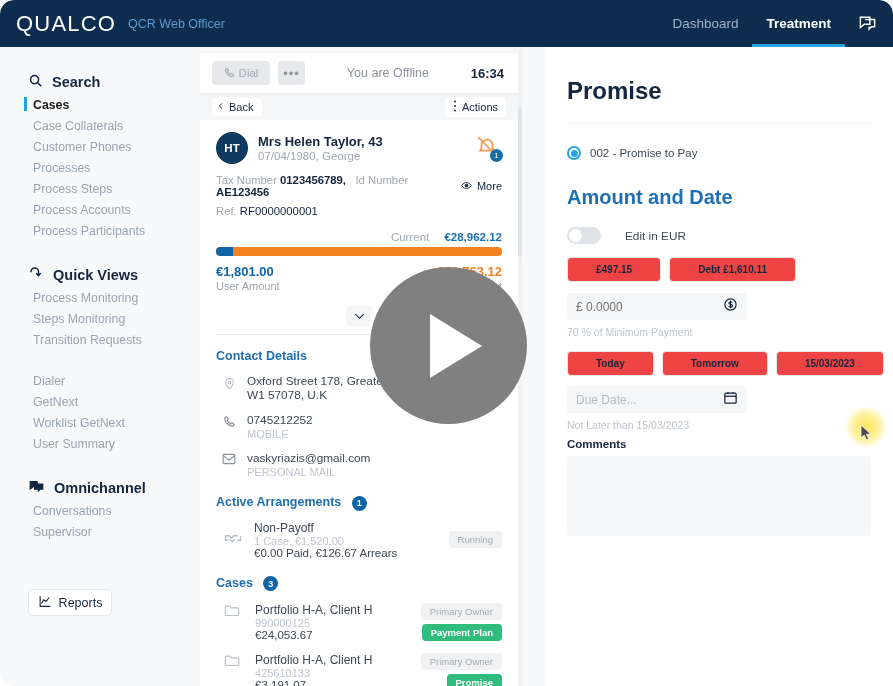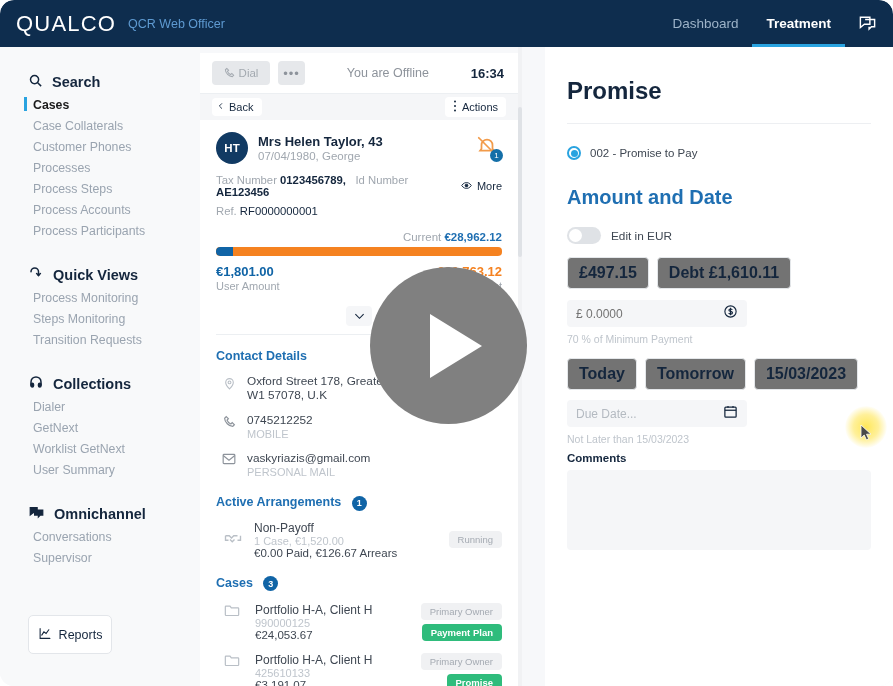--- a/index.html
+++ b/index.html
@@ -71,21 +71,21 @@
   }
   .side-link.active {
     color: #1a1a1a; font-weight: bold;
   }
   .side-link.active::before {
     content: ""; position: absolute; left: 24px; top: 2px;
     width: 3px; height: 14px; background: #29a3e0;
   }
   .side-gap { height: 20px; }
   .reports-btn {
-    margin: 6px 0 0 28px; width: 84px; height: 39px;
+    margin: 6px 0 0 28px; width: 84px; height: 27px;
     border: 1px solid #e3e6ea; border-radius: 5px; background: #fff;
     display: flex; align-items: center; justify-content: center; gap: 7px;
     color: #14263d; font-size: 12.5px;
   }
 
   
   .mid {
     position: absolute; top: 53px; left: 200px; width: 318px; height: 639px;
     background: #ffffff;
     overflow: hidden;
@@ -142,21 +142,21 @@
   }
 
   .idline { margin-top: 10px; display: flex; align-items: center; }
   .idline-txt { flex: 1; font-size: 11.3px; color: #a0a7af; }
   .idline-txt b { color: #14263d; font-weight: bold; }
   .more-link { display: flex; align-items: center; gap: 4px; color: #14263d; font-size: 11px; }
   .refline { margin-top: 7px; font-size: 11.3px; color: #a0a7af; }
   .refline b { color: #14263d; font-weight: normal; }
 
   .current-line { margin-top: 14px; text-align: right; font-size: 11.5px; color: #a0a7af; }
-  .current-line b { color: #1f6fb2; font-weight: bold; }
+  .current-line b { color: #1f6fb2; font-weight: bold; margin-left: 12px; }
   .bar {
     margin-top: 4px; height: 9px; border-radius: 4px; background: #f58220;
     overflow: hidden; position: relative;
   }
   .bar-fill { position: absolute; left: 0; top: 0; height: 9px; background: #1064a6; border-radius: 4px 0 0 4px; }
   .amount-row { display: flex; justify-content: space-between; margin-top: 8px; }
   .amt-paid { color: #1064a6; font-size: 13px; font-weight: bold; }
   .amt-claim { color: #f58220; font-size: 13px; font-weight: bold; text-align: right; }
   .amt-cap { color: #a0a7af; font-size: 11px; margin-top: 1px; }
 
@@ -217,34 +217,34 @@
   .thin-hr { height: 1px; background: #edeff2; margin-top: 18px; }
   .radio-row { display: flex; align-items: center; gap: 9px; margin-top: 22px; }
   .radio {
     width: 14px; height: 14px; border-radius: 50%; border: 2px solid #29a3e0;
     display: flex; align-items: center; justify-content: center; flex: none;
   }
   .radio i { width: 7px; height: 7px; border-radius: 50%; background: #29a3e0; display: block; }
   .radio-label { color: #3f4752; font-size: 11.5px; }
 
   .amount-head { color: #1f6fb2; font-size: 20px; font-weight: bold; margin-top: 26px; }
-  .toggle-row { display: flex; align-items: center; gap: 10px; margin-top: 18px; }
+  .toggle-row { display: flex; align-items: center; gap: 24px; margin-top: 18px; }
   .toggle {
     width: 34px; height: 17px; border-radius: 9px; background: #dfe2e6; position: relative; flex: none;
   }
   .toggle i {
     position: absolute; left: 2px; top: 2px; width: 13px; height: 13px;
     border-radius: 50%; background: #ffffff; display: block;
   }
   .toggle-label { color: #3f4752; font-size: 11.8px; }
 
   .pill-row { display: flex; gap: 8px; margin-top: 13px; }
   .pill {
-    border: 1px solid #e4e7ea; border-radius: 4px; background: #737373;
-    padding: 6px 11px; color: #14263d; font-size: 16px; font-weight: bold;
+    border: 1px solid #e4e7ea; border-radius: 4px; background: #ef4444;
+    padding: 6px 28px; color: #14263d; font-size: 10px; font-weight: bold;
     white-space: nowrap;
   }
   .amt-input {
     margin-top: 11px; width: 180px; height: 27px; background: #f5f6f8; border-radius: 4px;
     display: flex; align-items: center; justify-content: space-between; padding: 0 9px;
   }
   .amt-input-val { color: #737373; font-size: 12px; }
   .hint { color: #bfc5cc; font-size: 10.5px; margin-top: 6px; }
   .date-input {
     margin-top: 10px; width: 180px; height: 27px; background: #f5f6f8; border-radius: 4px;
@@ -325,30 +325,20 @@
         </svg>
       </span>
       <span>Quick Views</span>
     </div>
     <div class="side-link">Process Monitoring</div>
     <div class="side-link">Steps Monitoring</div>
     <div class="side-link">Transition Requests</div>
 
     <div class="side-gap"></div>
 
-    <div class="side-group-head">
-      <span>
-        <svg width="16" height="15" viewBox="0 0 24 24" fill="none" stroke="#14263d" stroke-width="2.4" stroke-linecap="round">
-          <path d="M4 16V11a8 8 0 0 1 16 0v5"></path>
-            <rect x="4" y="13" width="4" height="6" rx="2" fill="#14263d"></rect>
-            <rect x="16" y="13" width="4" height="6" rx="2" fill="#14263d"></rect>
-        </svg>
-      </span>
-      <span>Collections</span>
-    </div>
     <div class="side-link">Dialer</div>
     <div class="side-link">GetNext</div>
     <div class="side-link">Worklist GetNext</div>
     <div class="side-link">User Summary</div>
 
     <div class="side-gap"></div>
 
     <div class="side-group-head">
       <span>
         <svg width="17" height="15" viewBox="0 0 24 24" fill="none" stroke="#14263d" stroke-width="2">

